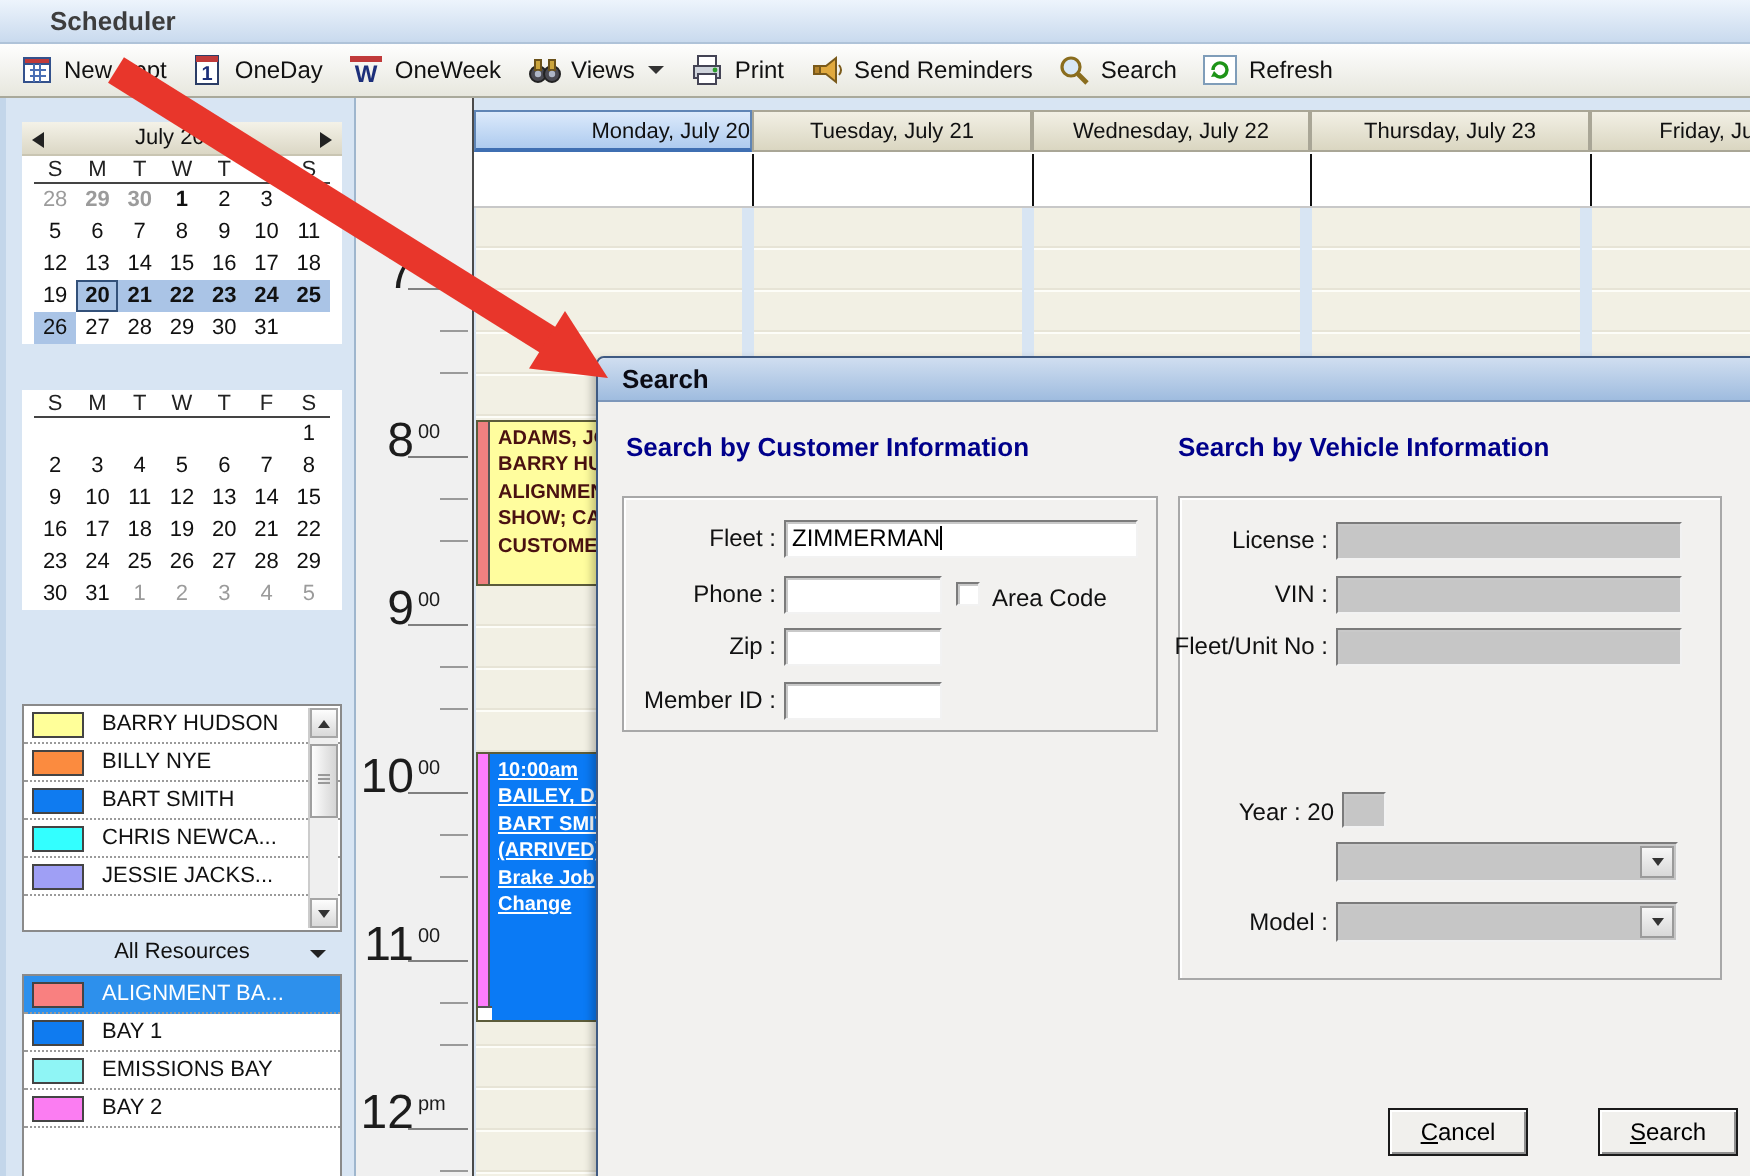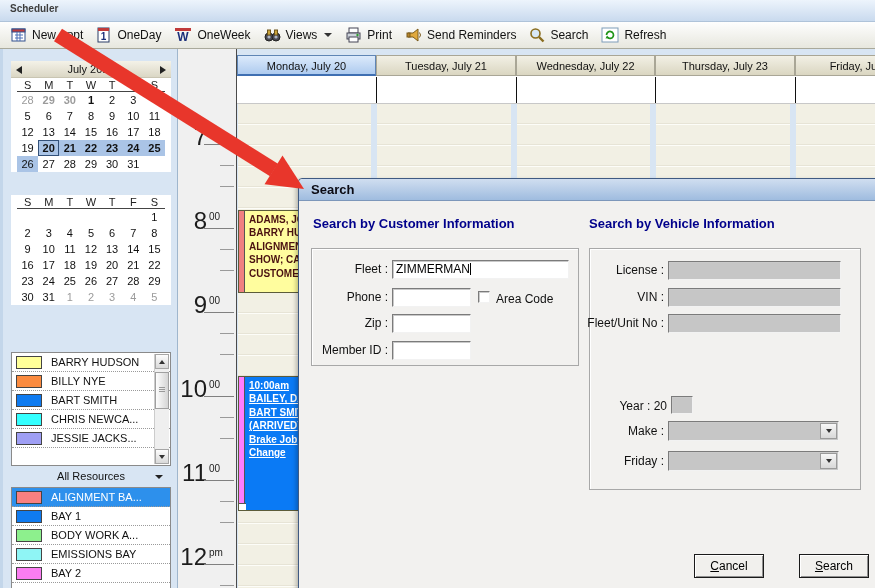--- a/index.html
+++ b/index.html
@@ -4,21 +4,21 @@
 <style>
   * { box-sizing: border-box; margin: 0; padding: 0; }
   html,body { background:#fff; }
   #screen {
     position: relative; width: 875px; height: 588px; overflow: hidden;
     font-family: "Liberation Sans", sans-serif; background:#D8E5F3;
   }
   
   #titlebar { position:absolute; left:0; top:0; width:875px; height:22px;
     background:linear-gradient(#EDF4FC,#C9DAEE); border-bottom:1px solid #AFC3D9; }
-  #titlebar .t { position:absolute; left:10px; top:3px; font-size:10px; font-weight:bold; color:#3d3d3d; }
+  #titlebar .t { position:absolute; left:25px; top:3px; font-size:13px; font-weight:bold; color:#3d3d3d; }
   #toolbar { position:absolute; left:0; top:22px; width:875px; height:27px;
     background:linear-gradient(#FEFEFE,#E7E7DE); border-bottom:1px solid #A9A99B;
     display:flex; align-items:center; padding-left:6px; }
   .tb-item { display:flex; align-items:center; gap:5px; padding:2px 8px 2px 5px;
     font-size:12px; color:#111; white-space:nowrap; cursor:default; }
   .tb-item svg { display:block; }
   .dd-arrow { width:0; height:0; border-left:4px solid transparent; border-right:4px solid transparent;
     border-top:4px solid #333; margin-left:2px; }
   
   #sidebar { position:absolute; left:0; top:49px; width:178px; height:539px;
@@ -365,24 +365,20 @@
     <div class="swatch-list" id="res-list" style="top:438px;height:150px;border-bottom:none">
         <div class="sl-row sel">
           <span class="sl-swatch" style="background: rgb(249, 128, 128);"></span>
           <span class="sl-name">ALIGNMENT  BA...</span>
         </div>
         <div class="sl-row">
           <span class="sl-swatch" style="background: rgb(15, 123, 240);"></span>
           <span class="sl-name">BAY 1</span>
         </div>
         <div class="sl-row">
-          <span class="sl-swatch" style="background: rgb(141, 240, 141);"></span>
-          <span class="sl-name">BODY  WORK  A...</span>
-        </div>
-        <div class="sl-row">
           <span class="sl-swatch" style="background: rgb(143, 245, 245);"></span>
           <span class="sl-name">EMISSIONS BAY</span>
         </div>
         <div class="sl-row">
           <span class="sl-swatch" style="background: rgb(251, 125, 242);"></span>
           <span class="sl-name">BAY 2</span>
         </div>
       </div>
   </div>
 
@@ -424,21 +420,21 @@
       </div>
       <div class="hour" style="top: 496px; height: 84px;">
         <span class="num">12</span>
         <span class="sup">pm</span>
         <span class="uline" style="top: 19px;"></span>
         <span class="tick" style="top: 40px;"></span>
       </div>
     </div>
 
   <div id="dayheaders">
-      <div class="dayhdr sel" style="left: 237px; width: 139px;">Monday, July 20</div>
+      <div class="dayhdr sel" style="left: 237px; width: 139px; text-align: right;">Monday, July 20</div>
       <div class="dayhdr" style="left: 376px; width: 140px;">Tuesday, July 21</div>
       <div class="dayhdr" style="left: 516px; width: 139px;">Wednesday, July 22</div>
       <div class="dayhdr" style="left: 655px; width: 140px;">Thursday, July 23</div>
       <div class="dayhdr" style="left: 795px; width: 140px;">Friday, July 24</div>
     </div>
   <div id="allday">
       <div class="ad-line" style="left: 139px;"></div>
       <div class="ad-line" style="left: 279px;"></div>
       <div class="ad-line" style="left: 418px;"></div>
       <div class="ad-line" style="left: 558px;"></div>
@@ -505,28 +501,27 @@
 
     <div class="fld-label" style="left:200px;top:109px;width:165px">VIN :</div>
     <div class="txt dis" style="left:369px;top:109px;width:173px;height:19px"><span></span></div>
 
     <div class="fld-label" style="left:200px;top:135px;width:165px">Fleet/Unit No :</div>
     <div class="txt dis" style="left:369px;top:135px;width:173px;height:19px"><span></span></div>
 
     <div class="fld-label" style="left:200px;top:218px;width:168px">Year : 20</div>
     <div class="txt dis" style="left:372px;top:217px;width:22px;height:18px"><span></span></div>
 
-    <div class="fld-label" style="left:200px;top:243px;width:165px">Make :</div>
     <div class="txt dis" style="left:369px;top:242px;width:171px;height:20px"><span></span>
       <span class="combo-btn">
           <span class="dd-arrow"></span>
         </span>
     </div>
 
-    <div class="fld-label" style="left:200px;top:273px;width:165px">Friday :</div>
+    <div class="fld-label" style="left:200px;top:273px;width:165px">Model :</div>
     <div class="txt dis" style="left:369px;top:272px;width:171px;height:20px"><span></span>
       <span class="combo-btn">
           <span class="dd-arrow"></span>
         </span>
     </div>
 
     <div class="dlg-btn" style="left:395px;top:375px">
         <span class="lbl">Cancel</span>
       </div>
     <div class="dlg-btn" style="left:500px;top:375px">

